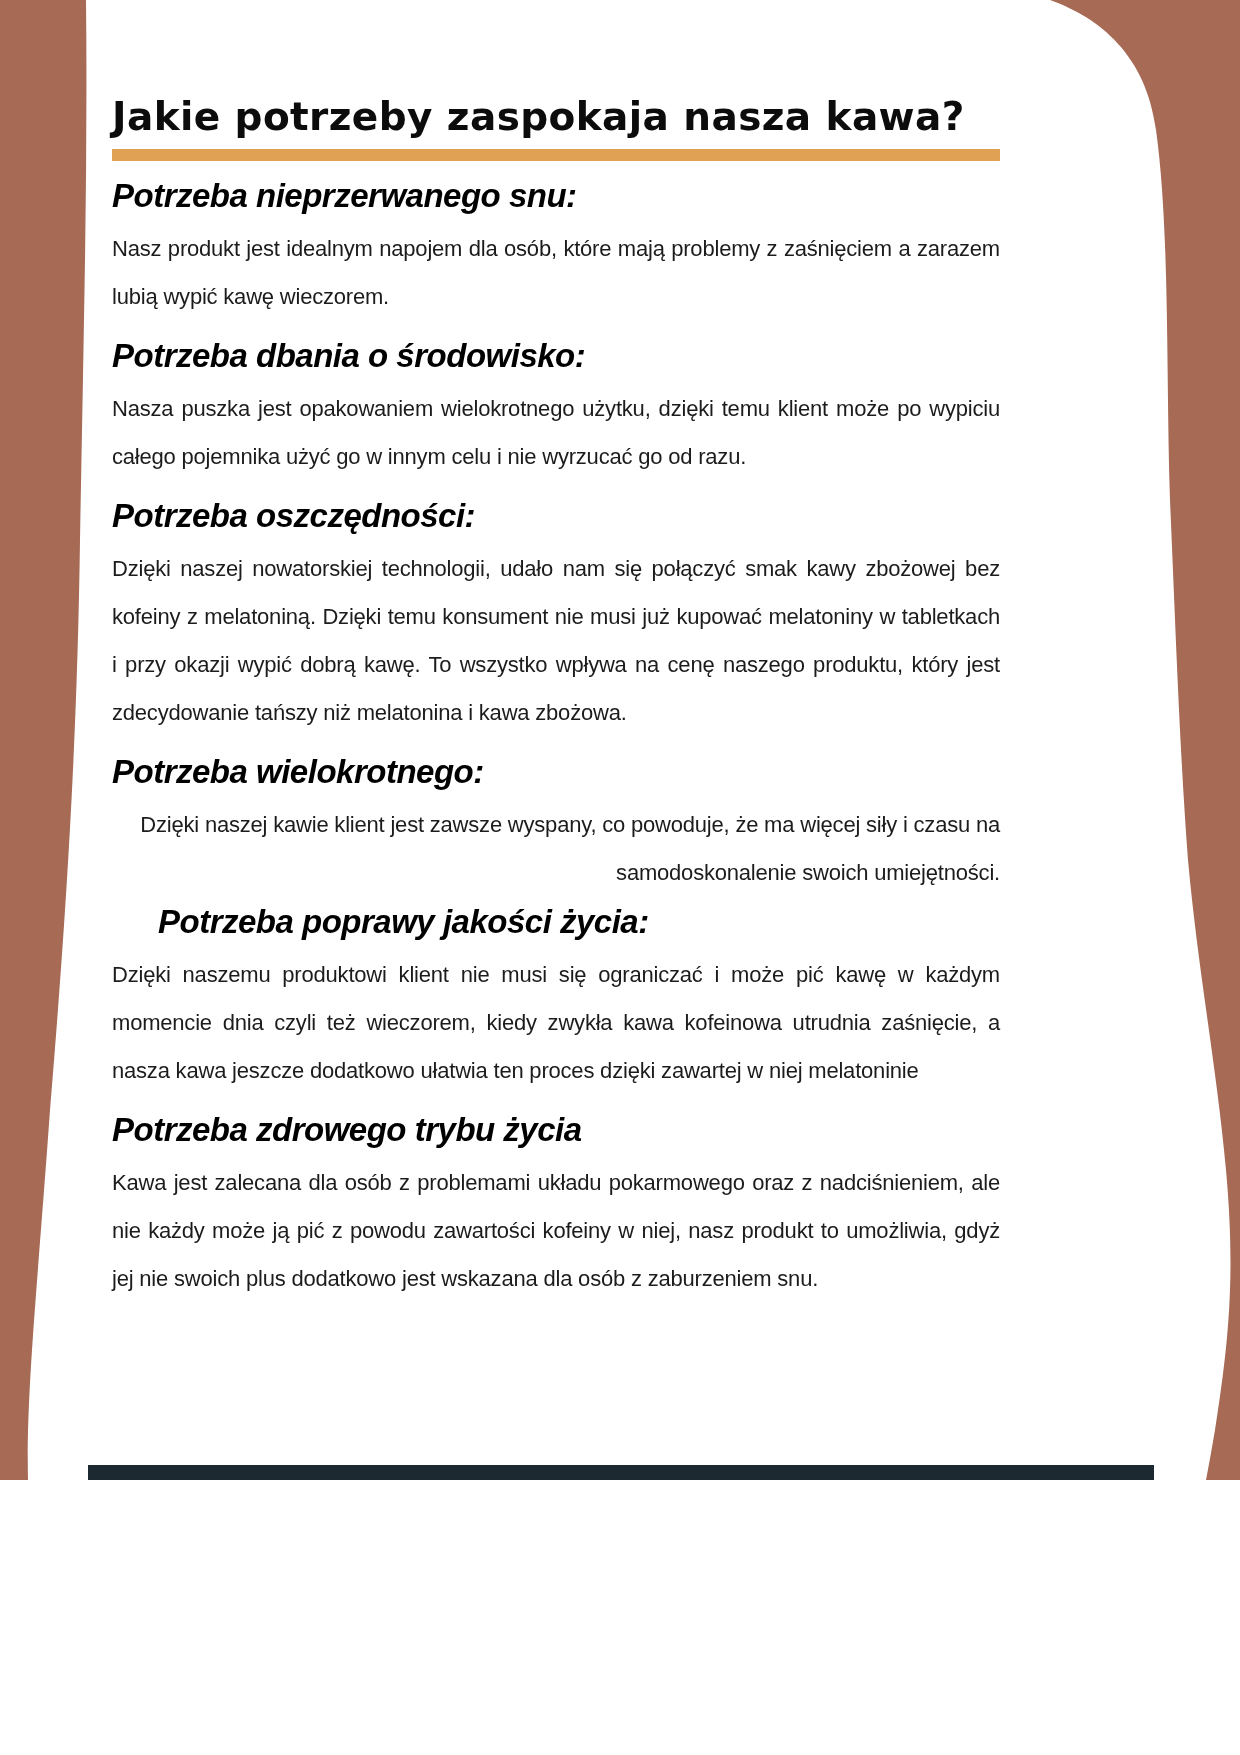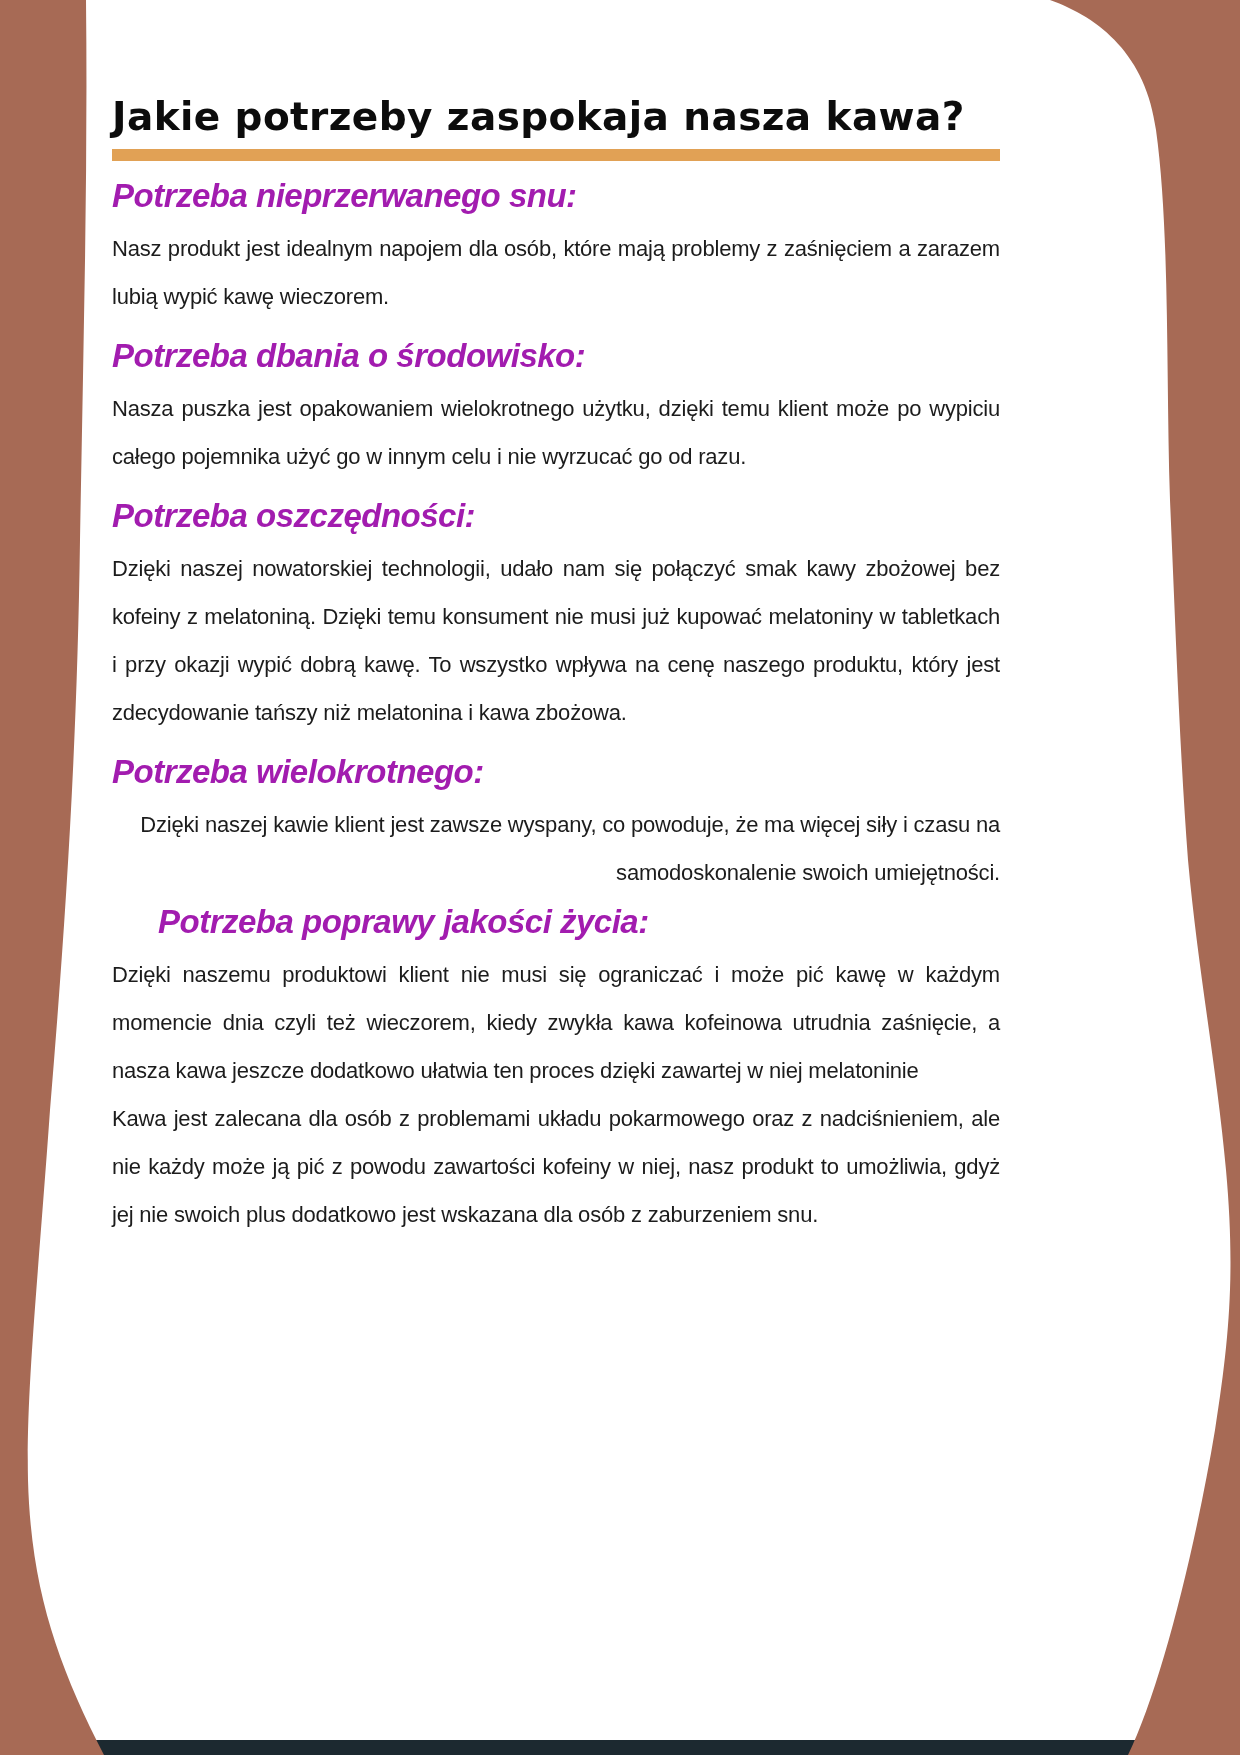--- a/index.html
+++ b/index.html
@@ -1,18 +1,18 @@
 <!DOCTYPE html>
 <html><head>
 <meta charset="utf-8">
 <style>
   html,body { margin:0; padding:0; background:#ffffff; }
   .page {
     position:relative;
-    width:1240px; height:1755px;
+    width:1240px; height:1480px;
     background:#ffffff;
     overflow:hidden;
     font-family:"Liberation Sans", sans-serif;
   }
   .deco { position:absolute; top:0; height:1755px; pointer-events:none; }
   .deco.left  { left:0;  width:140px; }
   .deco.right { right:0; width:210px; }
   .footer-bar {
     position:absolute;
     left:88px; width:1066px;
@@ -35,21 +35,21 @@
   }
   .rule {
     height:12px;
     background:#E1A155;
     margin:10px 0 16px 0;
   }
   h2.sec-heading {
     font-size:33px;
     font-style:italic;
     font-weight:bold;
-    color:#a21caf;
+    color:#000000;
     letter-spacing:-0.5px;
     margin:16px 0 10px 0;
   }
   p.sec-body {
     font-size:22px;
     line-height:48px;
     color:#1c1c1c;
     letter-spacing:-0.2px;
     margin:0;
     text-align:justify;
@@ -107,17 +107,18 @@
       <h2 class="sec-heading">Potrzeba wielokrotnego:</h2>
       <p class="sec-body align-left">Dzięki naszej kawie klient jest zawsze wyspany, co powoduje, że ma więcej siły i czasu na samodoskonalenie swoich umiejętności.</p>
     </section>
 
     <section class="sec tight">
       <h2 class="sec-heading">Potrzeba poprawy jakości życia:</h2>
       <p class="sec-body">Dzięki naszemu produktowi klient nie musi się ograniczać i może pić kawę w każdym momencie dnia czyli też wieczorem, kiedy zwykła kawa kofeinowa utrudnia zaśnięcie, a nasza kawa jeszcze dodatkowo ułatwia ten proces dzięki zawartej w niej melatoninie</p>
     </section>
 
     <section class="sec">
+      <h2 class="sec-heading">Potrzeba zdrowego trybu życia</h2>
       <p class="sec-body">Kawa jest zalecana dla osób z problemami układu pokarmowego oraz z nadciśnieniem, ale nie każdy może ją pić z powodu zawartości kofeiny w niej, nasz produkt to umożliwia, gdyż jej nie swoich plus dodatkowo jest wskazana dla osób z zaburzeniem snu.</p>
     </section>
 
   </div>
 </div>
 
 </body></html>

